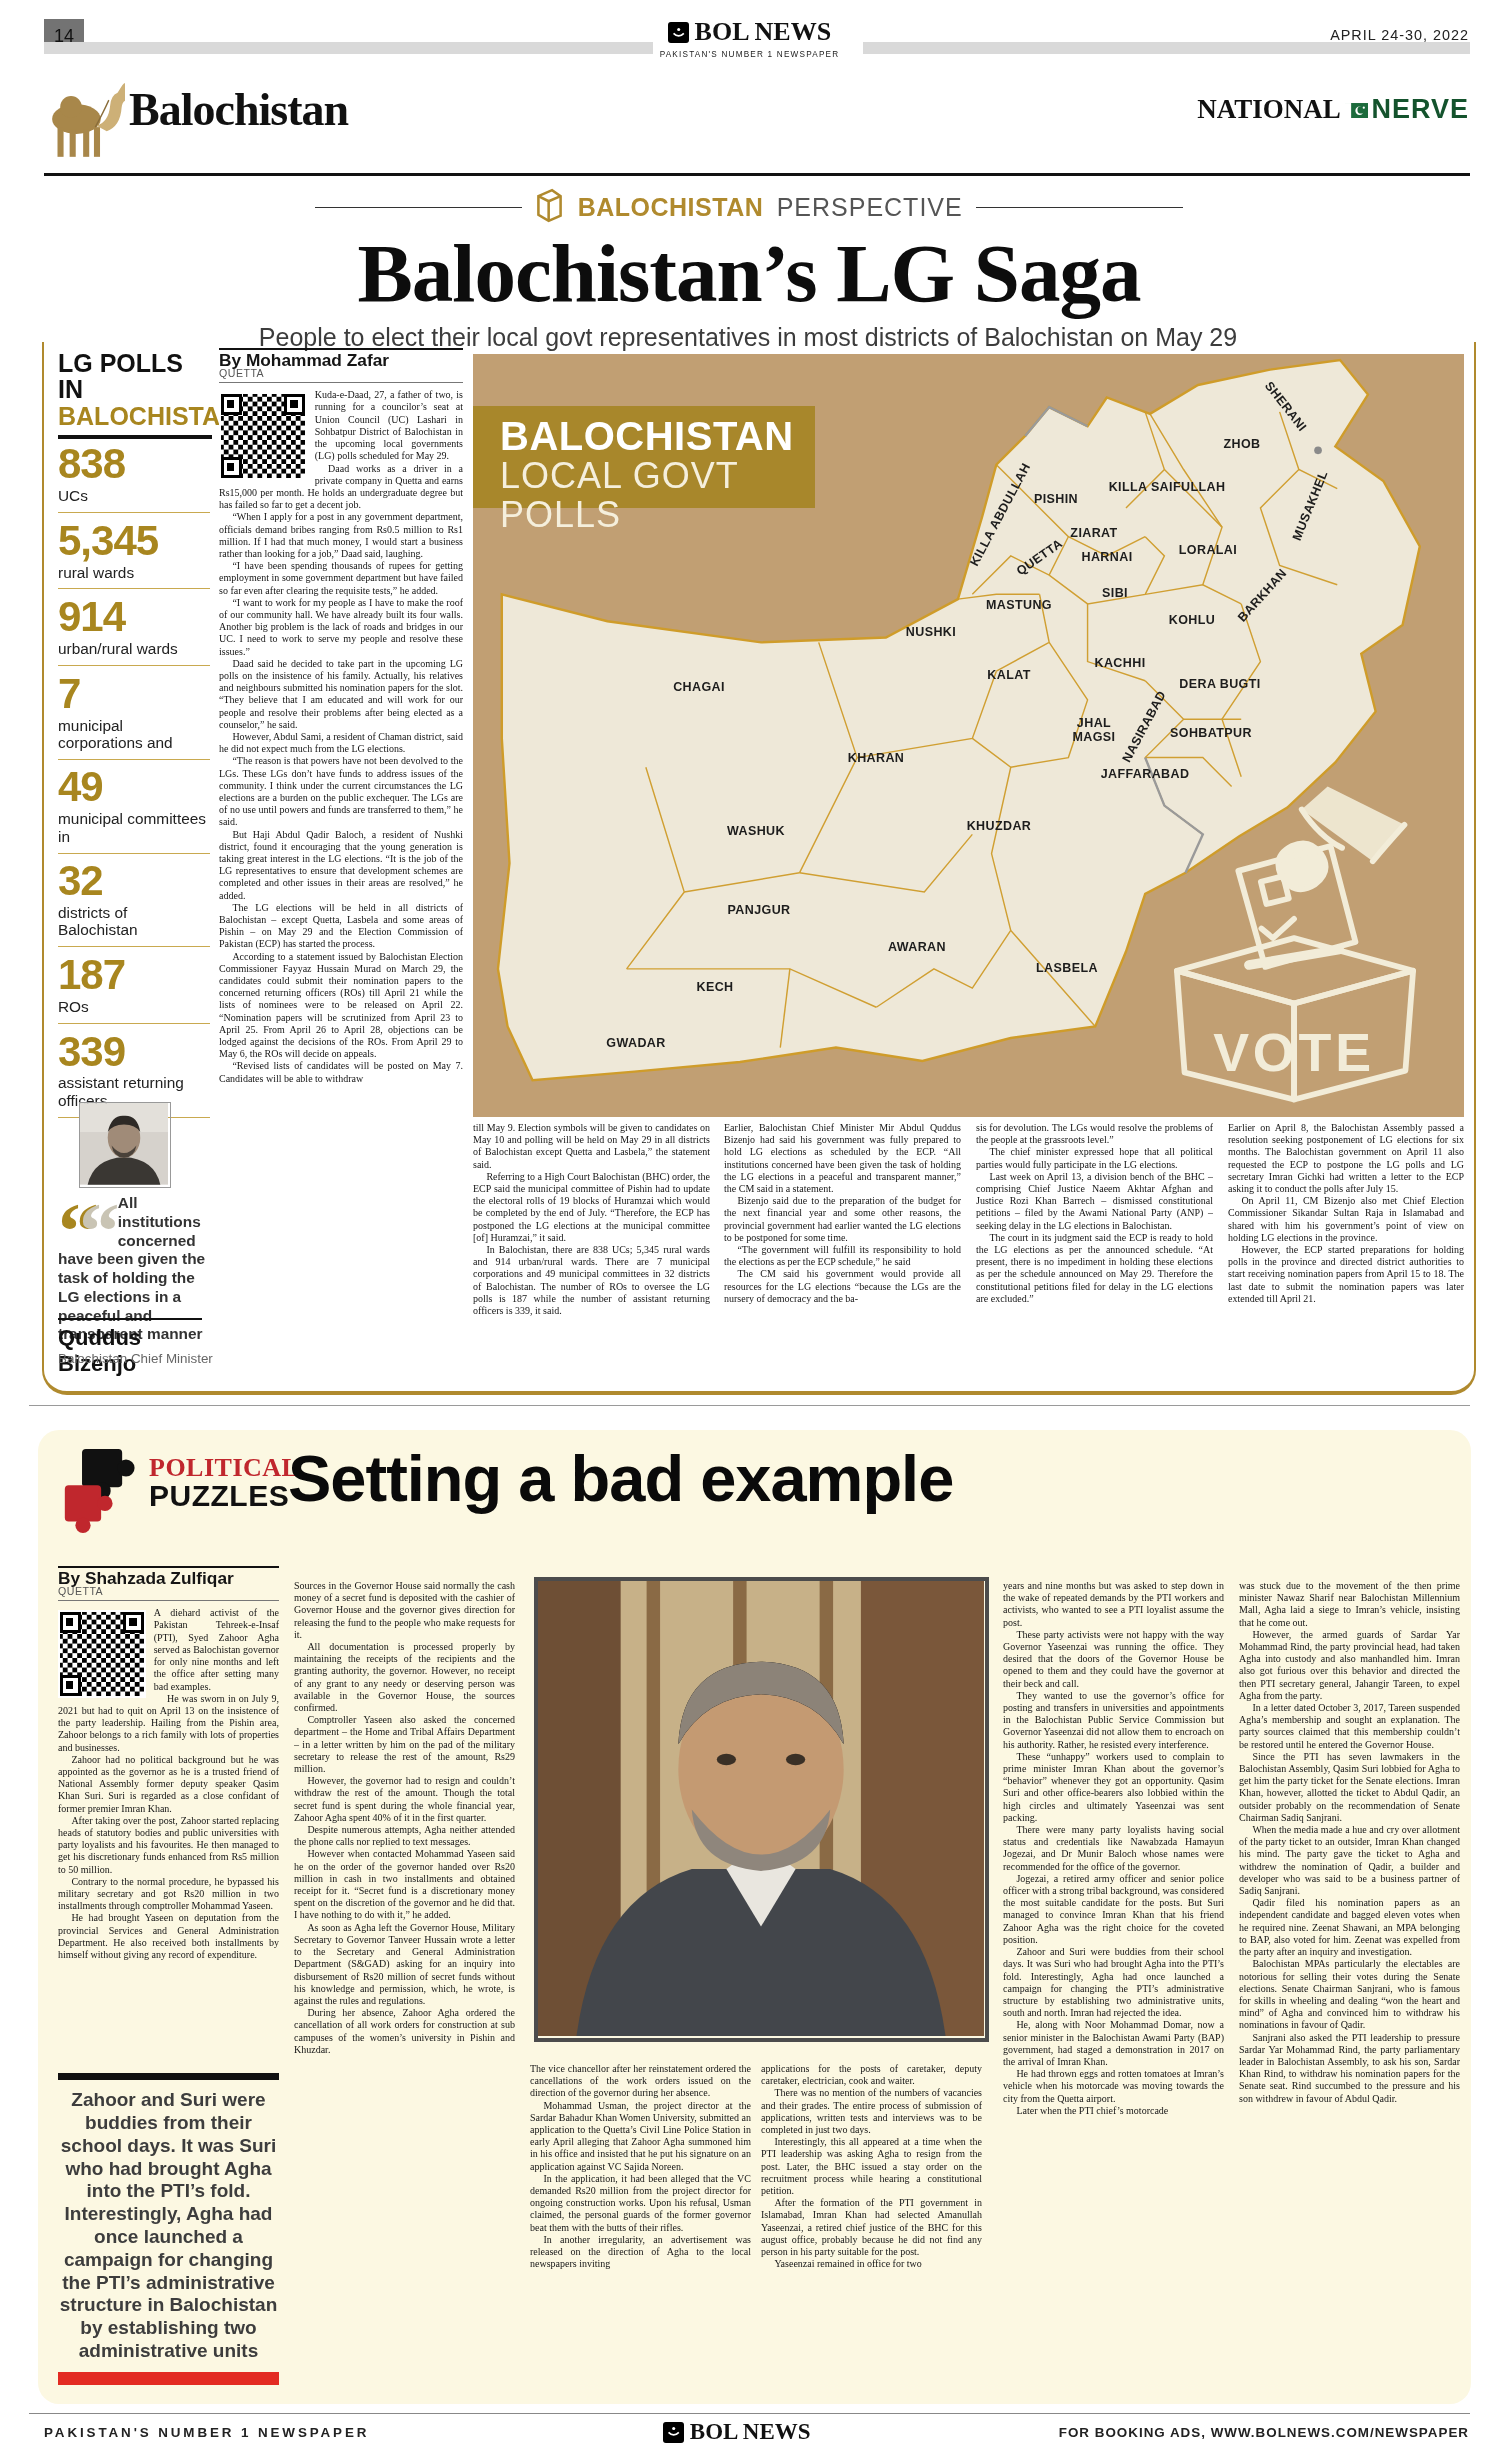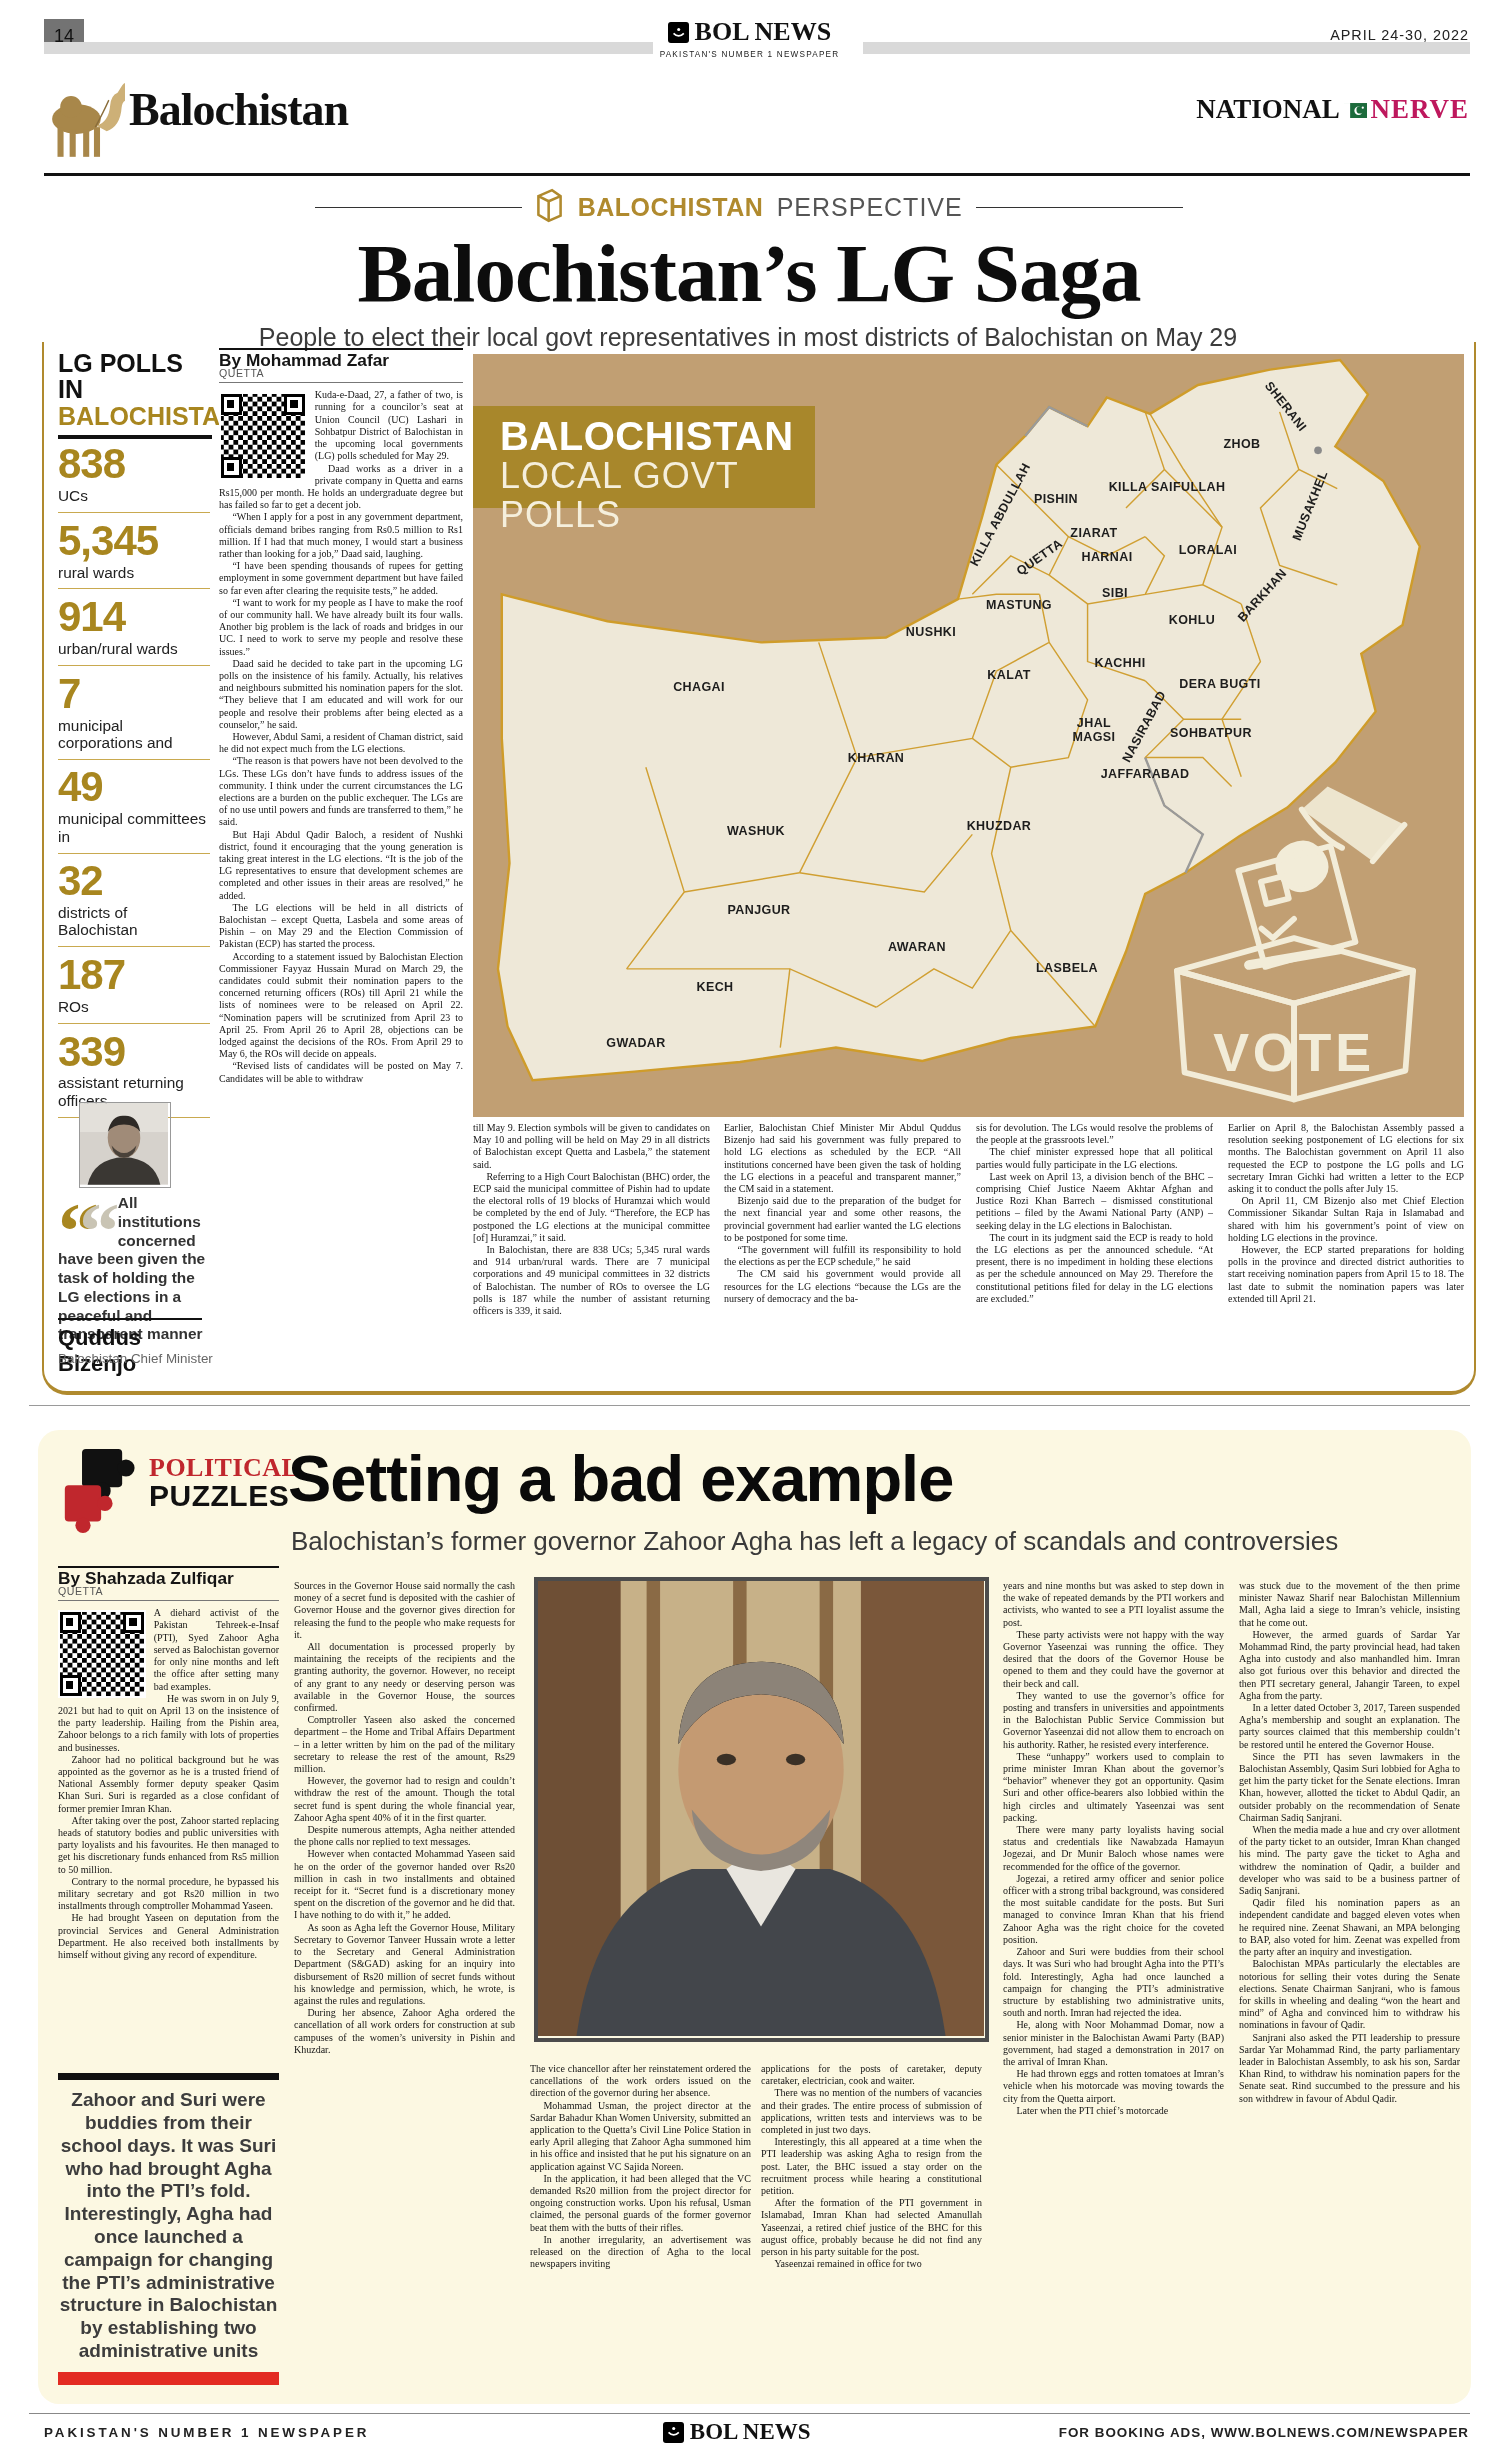--- a/index.html
+++ b/index.html
@@ -17,21 +17,21 @@
   .masthead-row{display:flex;align-items:center;justify-content:center;gap:5.8px;}
   .bol-chip{display:inline-flex;width:21px;height:21px;background:#000;border-radius:2.9px;align-items:center;justify-content:center;}
   .masthead-title{font-family:"Liberation Serif",serif;font-weight:bold;font-size:26px;letter-spacing:0px;}
   .masthead-tagline{font-family:"Liberation Sans",sans-serif;font-size:8.2px;letter-spacing:1.2px;color:#222;margin-top:2.9px;}
   .issue-date{right:29px;top:27px;font-family:"Liberation Sans",sans-serif;font-size:14.4px;letter-spacing:1px;color:#222;}
 
   
   .camel{left:44px;top:71px;}
   .section-title{left:129px;top:83px;font-family:"Liberation Serif",serif;font-weight:bold;font-size:46px;letter-spacing:-1px;}
   .section-right{right:29px;top:94px;font-family:"Liberation Serif",serif;font-size:27px;font-weight:bold;display:flex;align-items:center;gap:3.8px;}
-  .nerve{color:#be185d;font-family:Liberation Serif, serif;font-weight:bold;letter-spacing:1px;text-align:right;}
+  .nerve{color:#14532d;font-family:Liberation Sans, sans-serif;font-weight:bold;letter-spacing:1px;text-align:right;}
   .rule-black{left:44px;top:173px;width:1426px;height:2.9px;background:#111;}
 
   
   .kicker{left:0;top:188px;width:1498px;display:flex;align-items:center;justify-content:center;gap:13.4px;}
   .kicker-rule{width:207px;height:1.9px;background:#333;}
   .kicker-text1{color:#b08a2e;font-family:"Liberation Sans",sans-serif;font-weight:800;font-size:25px;letter-spacing:0.5px;}
   .kicker-text2{color:#555;font-family:"Liberation Sans",sans-serif;font-weight:300;font-size:25px;letter-spacing:1px;}
   .headline-top{left:0;top:225px;width:1498px;text-align:center;font-family:"Liberation Serif",serif;
     font-weight:bold;font-size:83px;letter-spacing:-1px;color:#0d0d0d;}
   .subhead-top{left:0;top:323px;width:1496px;text-align:center;font-family:"Liberation Sans",sans-serif;
@@ -403,21 +403,20 @@
         <circle cx="23" cy="82" r="8" fill="#c0272d"></circle>
       </g>
     </svg>
     <div class="pp-text">
       <div class="pp-political">POLITICAL</div>
       <div class="pp-puzzles">PUZZLES</div>
     </div>
   </div>
 
   <div class="abs headline-bottom">Setting a bad example</div>
-  <div class="abs subhead-bottom">Balochistan’s former governor Zahoor Agha has left a legacy of scandals and controversies</div>
 
   <div class="abs txtcol b-byline" style="height:504px">
     <div class="byline-block">
       <div class="byline-rule-a"></div>
       <div class="byline-name">By Shahzada Zulfiqar</div>
       <div class="byline-city">QUETTA</div>
       <div class="byline-rule-b"></div>
     </div>
     <div style="height:5.8px"></div>
     <div class="qr">

